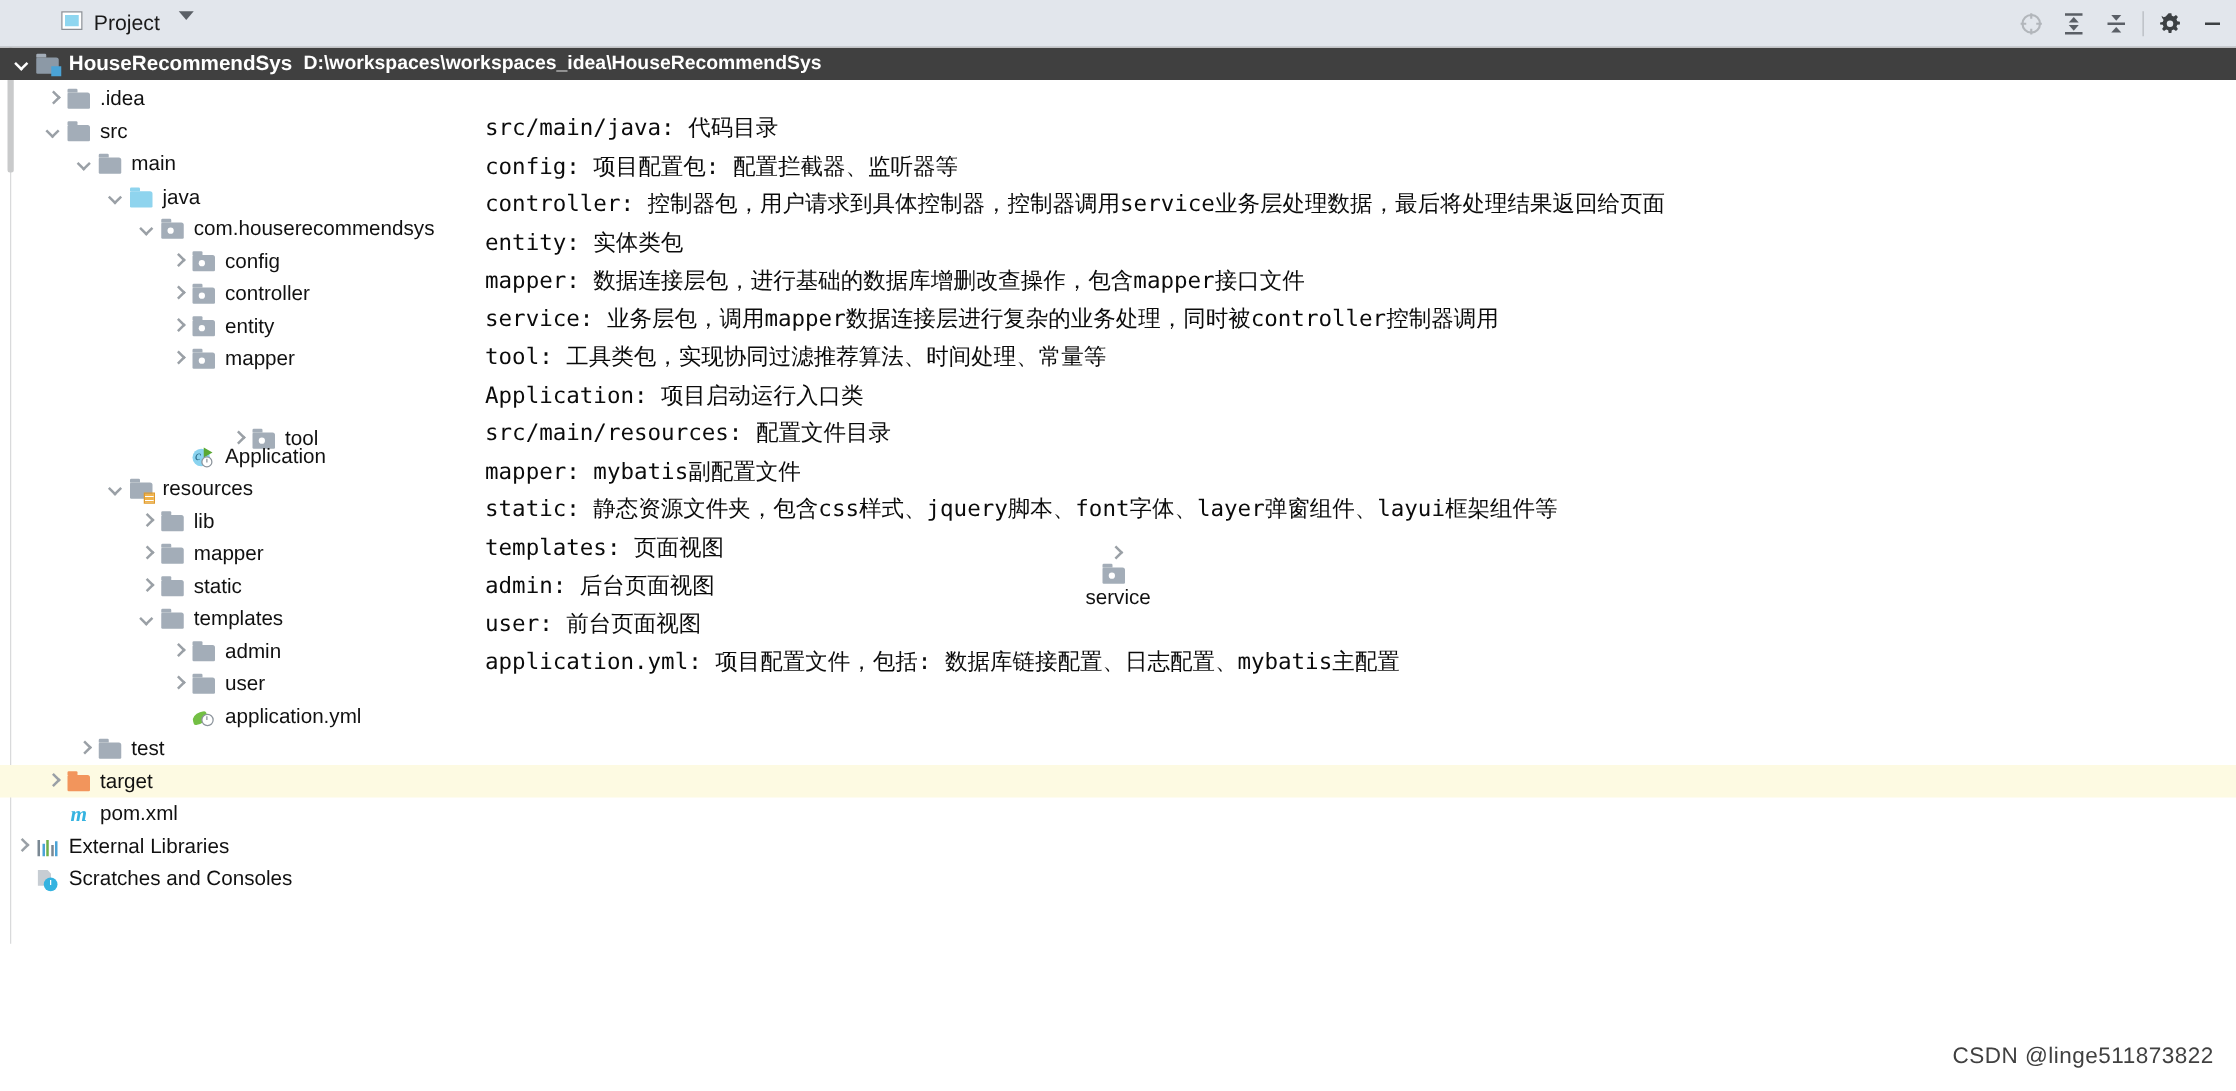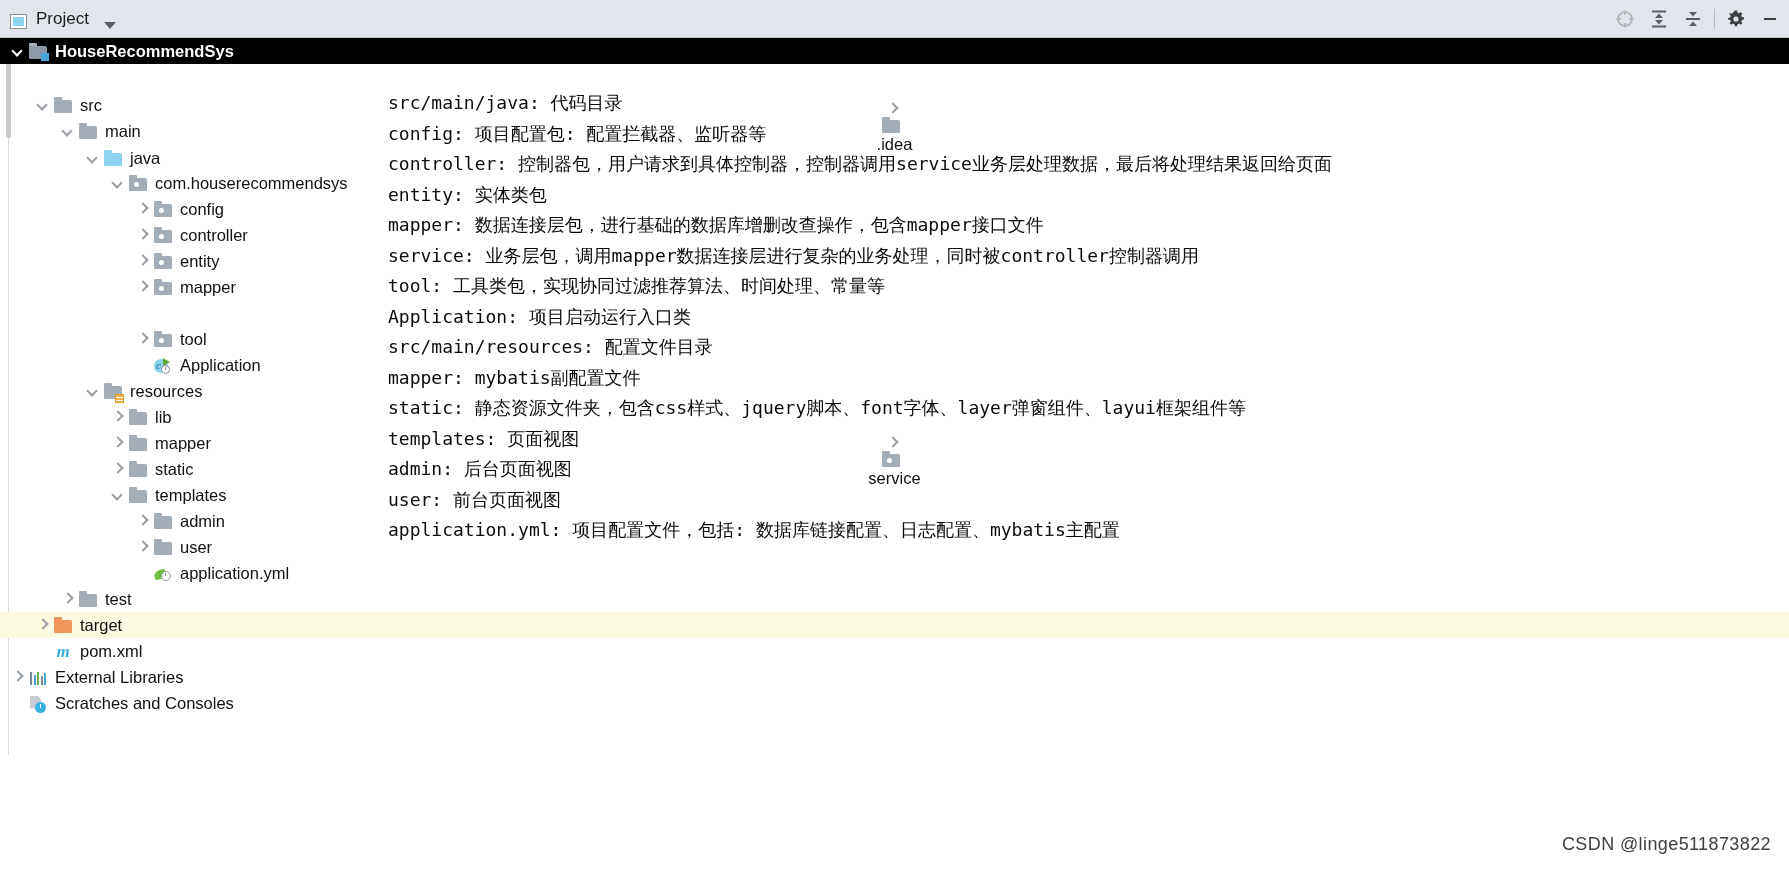--- a/index.html
+++ b/index.html
@@ -27,23 +27,24 @@
     position: absolute;
     left: 0; top: 0;
     width: 1789px; height: 38px;
     background: #e2e6ec;
     border-bottom: 1px solid #c0c3c7;
     box-sizing: border-box;
     display: flex;
     align-items: center;
   }
   .tw-left {
-    display: flex; align-items: flex-end;
+    display: flex; align-items: flex-start;
     padding-left: 10px;
     gap: 9px;
+    margin-left: 39px;
   }
   .tw-title {
     font-size: 17px;
     color: #1a1a1a;
     font-family: "Liberation Sans", sans-serif;
   }
   .proj-icon {
     width: 17px; height: 15px;
     background: #ffffff;
     border: 1px solid #8a8f96;
@@ -113,21 +114,21 @@
   .row {
     position: absolute;
     left: 0;
     height: 26px;
     width: 1789px;
     display: flex;
     align-items: center;
     box-sizing: border-box;
     white-space: nowrap;
   }
-  .row.selected { background: #000000; }
+  .row.selected { background: #404040; }
   .row.highlight { background: #fdfae2; }
 
   .label {
     font-size: 16.5px;
     color: #111111;
     font-family: "Liberation Sans", sans-serif;
     line-height: 1;
   }
   .row.selected .label { color: #ffffff; font-weight: bold; }
   .label-path {
@@ -419,24 +420,25 @@
     <div class="tree-gutter"></div>
     <div class="tree-thumb"></div>
 
     <div class="row selected" style="top:0px;">
       <span style="width:10px;flex:0 0 10px;"></span>
       <span class="arrow down"></span>
       <span class="ico">
           <span class="folder module"></span>
         </span>
       <span class="label">HouseRecommendSys</span>
+      <span class="label label-path">D:\workspaces\workspaces_idea\HouseRecommendSys</span>
     </div>
 
     <div id="tree-rows">
-        <div class="row" style="top: 28px; flex-direction: column;">
+        <div class="row" style="top: 28px;">
           <span style="width: 35px; flex: 0 0 35px;"></span>
           <span class="arrow right"></span>
           <span class="ico">
             <span class="folder"></span>
           </span>
           <span class="label">.idea</span>
         </div>
         <div class="row" style="top: 54px;">
           <span style="width: 35px; flex: 0 0 35px;"></span>
           <span class="arrow down"></span>
@@ -502,21 +504,21 @@
           <span class="label">mapper</span>
         </div>
         <div class="row" style="top: 262px; flex-direction: column;">
           <span style="width: 135px; flex: 0 0 135px;"></span>
           <span class="arrow right"></span>
           <span class="ico">
             <span class="folder pkg"></span>
           </span>
           <span class="label">service</span>
         </div>
-        <div class="row" style="top: 288px;">
+        <div class="row" style="top: 300px; padding-left: 48px;">
           <span style="width: 135px; flex: 0 0 135px;"></span>
           <span class="arrow right"></span>
           <span class="ico">
             <span class="folder pkg"></span>
           </span>
           <span class="label">tool</span>
         </div>
         <div class="row" style="top: 314px;">
           <span style="width: 135px; flex: 0 0 135px;"></span>
           <span class="arrow none"></span>

